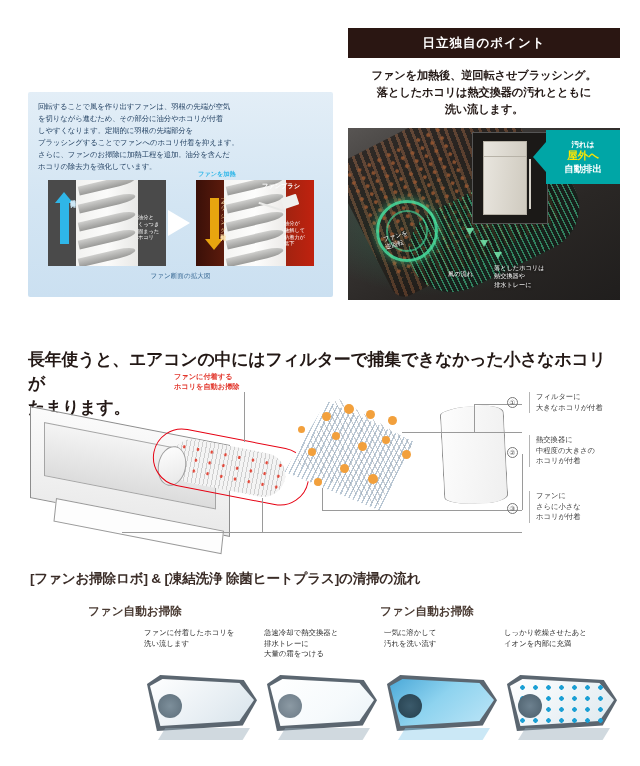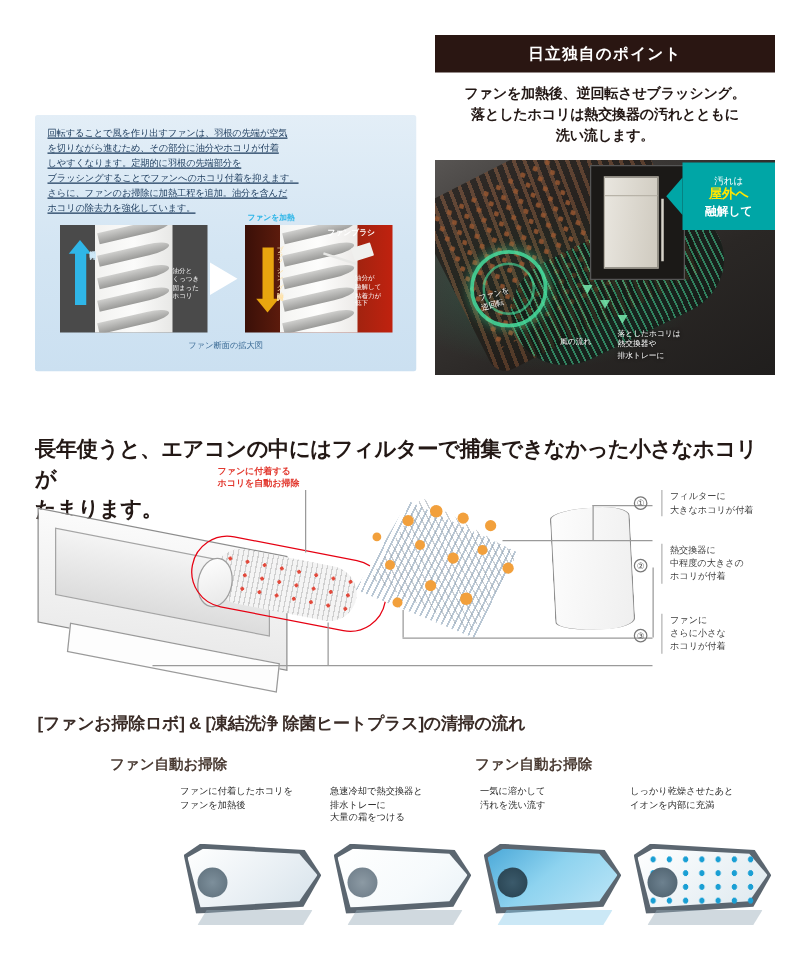--- a/index.html
+++ b/index.html
@@ -20,21 +20,20 @@
   }
   .blue-box {
     position: absolute; left: 28px; top: 92px; width: 305px; height: 205px;
     background: linear-gradient(180deg,#e3eef7 0%, #d3e5f3 55%, #cbe0f1 100%);
     border-radius: 2px;
   }
   .blue-box-text {
     position: absolute; left: 10px; top: 9px; right: 8px;
     font-size: 7.4px; line-height: 1.62; color: #1b3a5c; white-space: pre-line;
     letter-spacing: -0.1px;
-    text-decoration: underline;
   }
   .fanfig {
     position: absolute; left: 20px; top: 88px; width: 266px; height: 86px;
   }
   .fanpanel { position: absolute; top: 0; width: 118px; height: 86px; overflow: hidden; }
   .fanpanel.left  { left: 0;    background: #4a4a4a; }
   .fanpanel.right { left: 148px; background: linear-gradient(90deg,#3a1008 0%, #7a2410 45%, #c0220f 100%); }
   .blade-stack { position: absolute; left: 28px; top: -6px; width: 62px; height: 98px;
     background: linear-gradient(90deg,#f2f2f0,#fbfbfa,#e8e8e6); }
   .blade { position: absolute; left: 2px; width: 58px; height: 9px;
@@ -157,21 +156,21 @@
   .teal-flag {
     position: absolute; right: 0; top: 2px; width: 74px; height: 54px;
     background: #00a6a6; display: flex; flex-direction: column;
     align-items: center; justify-content: center;
   }
   .teal-flag::after {
     content:""; position:absolute; left:-13px; top:12px;
     border-top: 15px solid transparent; border-bottom: 15px solid transparent;
     border-right: 13px solid #00a6a6;
   }
-  .teal-flag .l1 { font-size: 7.6px; color:#ffffff; font-weight:normal; line-height:1.3;text-align:right;}
+  .teal-flag .l1 { font-size: 7.6px; color:#ffffff; font-weight:bold; line-height:1.3;text-align:right;}
   .teal-flag .l2 { font-size: 10.5px; color:#ffe600; font-weight:bold; line-height:1.25;}
   .teal-flag .l3 { font-size: 9.4px; color:#ffffff; font-weight:bold; line-height:1.25;}
   .outdoor {
     position: absolute; right: 72px; top: 4px; width: 76px; height: 92px;
     background: #1b1917; border: 1px solid #555; overflow: hidden;
   }
   .outdoor-unit {
     position: absolute; left: 10px; top: 8px; width: 44px; height: 74px;
     background: linear-gradient(95deg,#e9e6df,#cfcabf);
     border: 1px solid #b5b0a5;
@@ -410,21 +409,21 @@
 排水トレーに</div>
 
     <div class="outdoor">
       <div class="outdoor-unit"></div>
       <div class="outdoor-pipe"></div>
     </div>
 
     <div class="teal-flag">
       <div class="l1">汚れは</div>
       <div class="l2">屋外へ</div>
-      <div class="l3">融解して</div>
+      <div class="l3">自動排出</div>
     </div>
   </div>
 
   <div class="head2">長年使うと、エアコンの中にはフィルターで捕集できなかった小さなホコリが
 たまります。</div>
 
   <div class="diagram2">
     <div class="ac-body">
       <div class="ac-shell"></div>
       <div class="ac-inner"></div>
@@ -488,21 +487,21 @@
   <div class="head3">[ファンお掃除ロボ] &amp; [凍結洗浄 除菌ヒートプラス]の清掃の流れ</div>
 
   <div class="grp-title" style="left:88px; top:604px">ファン自動お掃除</div>
   <div class="grp-title" style="left:380px; top:604px">ファン自動お掃除</div>
 
   <div class="steps">
 
 
     <div class="step" style="left:120px">
       <div class="step-cap">ファンに付着したホコリを
-ファンを加熱後</div>
+洗い流します</div>
       <div class="unit-ill">
         <div class="unit-outline"></div>
         <div class="unit-shape" style="background:linear-gradient(140deg,#ffffff,#e7eef3 60%,#d6e2ea)"></div>
         <div class="unit-drum" style="background:radial-gradient(circle,#7d8f9b,#5d6e7a)"></div>
         <div class="unit-base"></div>
       </div>
     </div>
 
     <div class="step" style="left:240px">
       <div class="step-cap">急速冷却で熱交換器と

